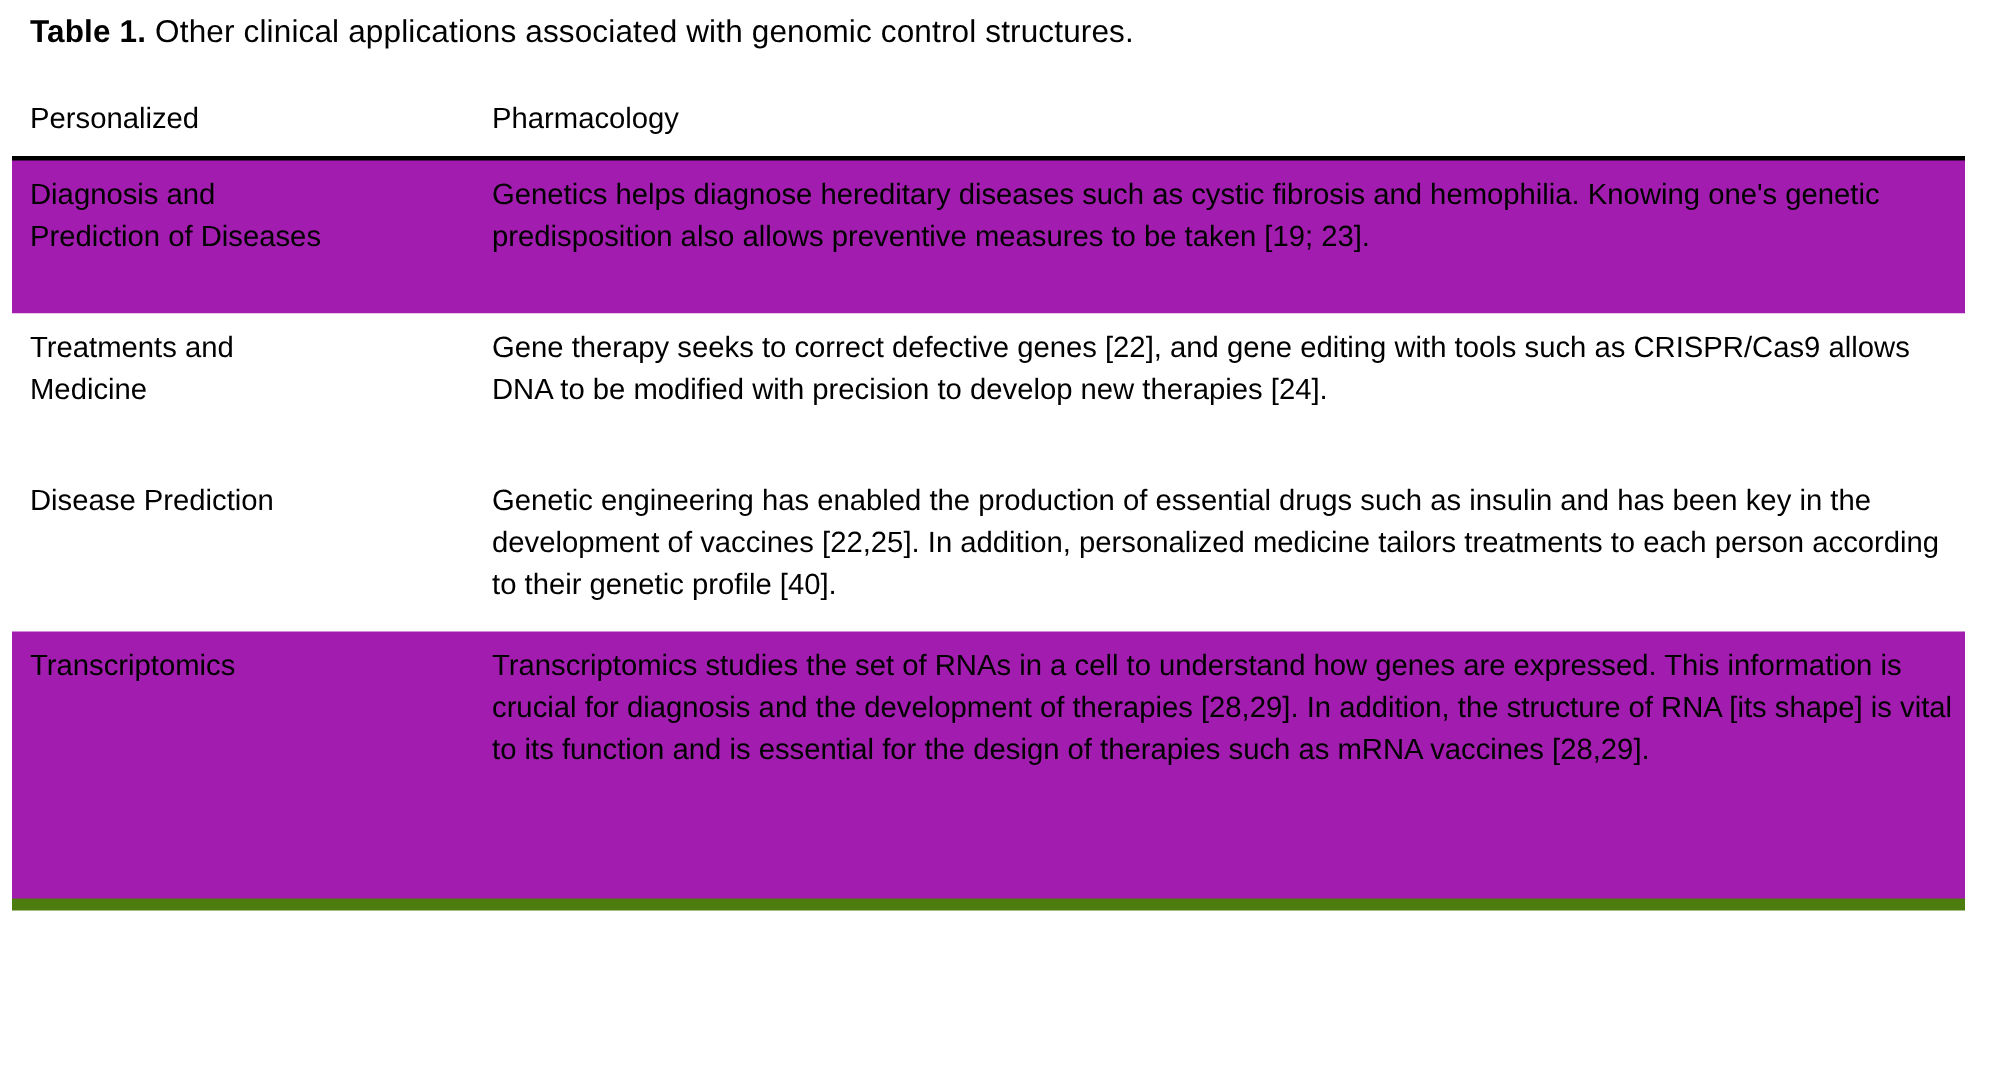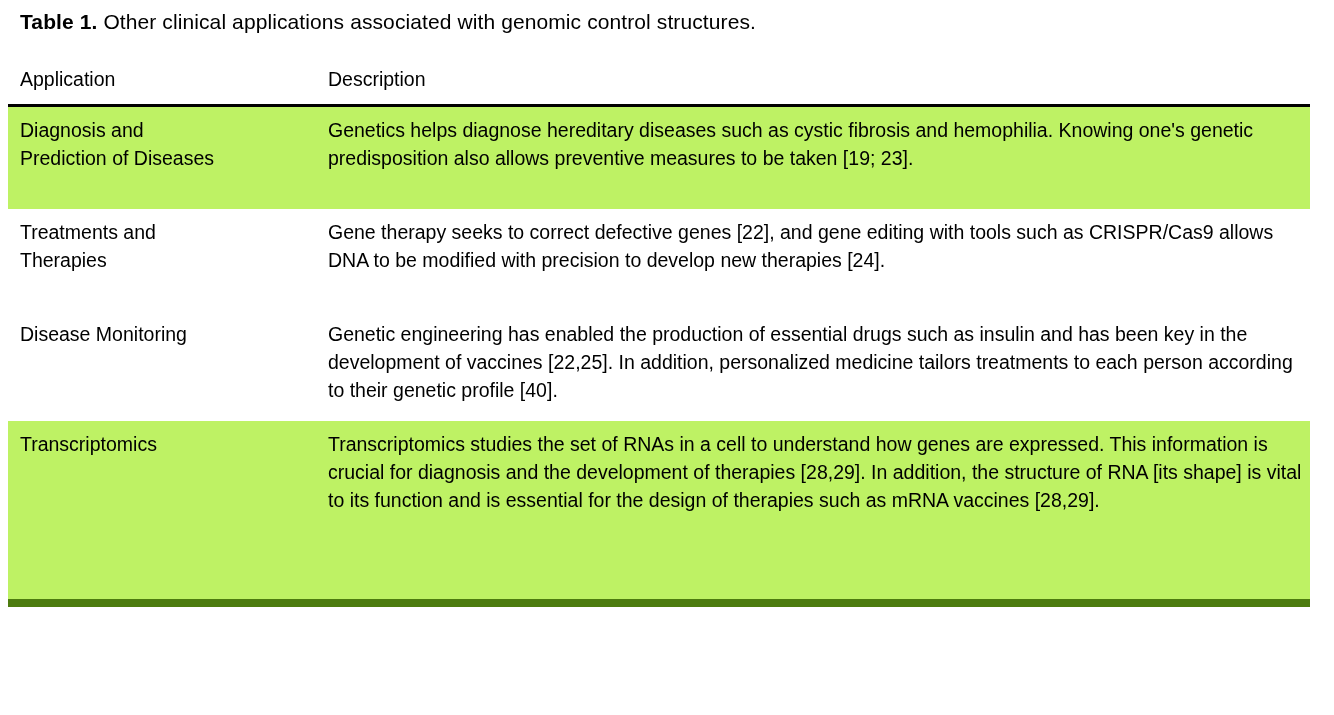--- a/index.html
+++ b/index.html
@@ -73,21 +73,21 @@
   tbody td {
     font-size: 19.5px;
     line-height: 28px;
     text-align: left;
     vertical-align: top;
     padding: 9px 8px 9px 12px;
     border: 0;
   }
 
   tbody tr.shaded td {
-    background: #bef264;
+    background: #a21caf;
   }
   tbody tr.plain td {
     background: #ffffff;
   }
 
   tbody tr.last-row td {
     border-bottom: 8px solid #4d7c0f;
   }
 
   
@@ -114,37 +114,37 @@
   </div>
 
   <div class="table-wrap">
     <table class="tbl">
       <colgroup>
         <col class="col-app">
         <col class="col-desc">
       </colgroup>
       <thead>
         <tr class="head-row">
-          <th>Application</th>
-          <th>Description</th>
+          <th>Personalized</th>
+          <th>Pharmacology</th>
         </tr>
       </thead>
       <tbody>
         <tr class="shaded r0">
           <td class="cell-app">Diagnosis and
 Prediction of Diseases</td>
           <td class="cell-desc">Genetics helps diagnose hereditary diseases such as cystic fibrosis and hemophilia. Knowing one's genetic predisposition also allows preventive measures to be taken [19; 23].</td>
         </tr>
         <tr class="plain r1">
           <td class="cell-app">Treatments and
-Therapies</td>
+Medicine</td>
           <td class="cell-desc">Gene therapy seeks to correct defective genes [22], and gene editing with tools such as CRISPR/Cas9 allows DNA to be modified with precision to develop new therapies [24].</td>
         </tr>
         <tr class="plain r3">
-          <td class="cell-app">Disease Monitoring</td>
+          <td class="cell-app">Disease Prediction</td>
           <td class="cell-desc">Genetic engineering has enabled the production of essential drugs such as insulin and has been key in the development of vaccines [22,25]. In addition, personalized medicine tailors treatments to each person according to their genetic profile [40].</td>
         </tr>
         <tr class="shaded r4 last-row">
           <td class="cell-app">Transcriptomics</td>
           <td class="cell-desc">Transcriptomics studies the set of RNAs in a cell to understand how genes are expressed. This information is crucial for diagnosis and the development of therapies [28,29]. In addition, the structure of RNA [its shape] is vital to its function and is essential for the design of therapies such as mRNA vaccines [28,29].</td>
         </tr>
       </tbody>
     </table>
   </div>
 

